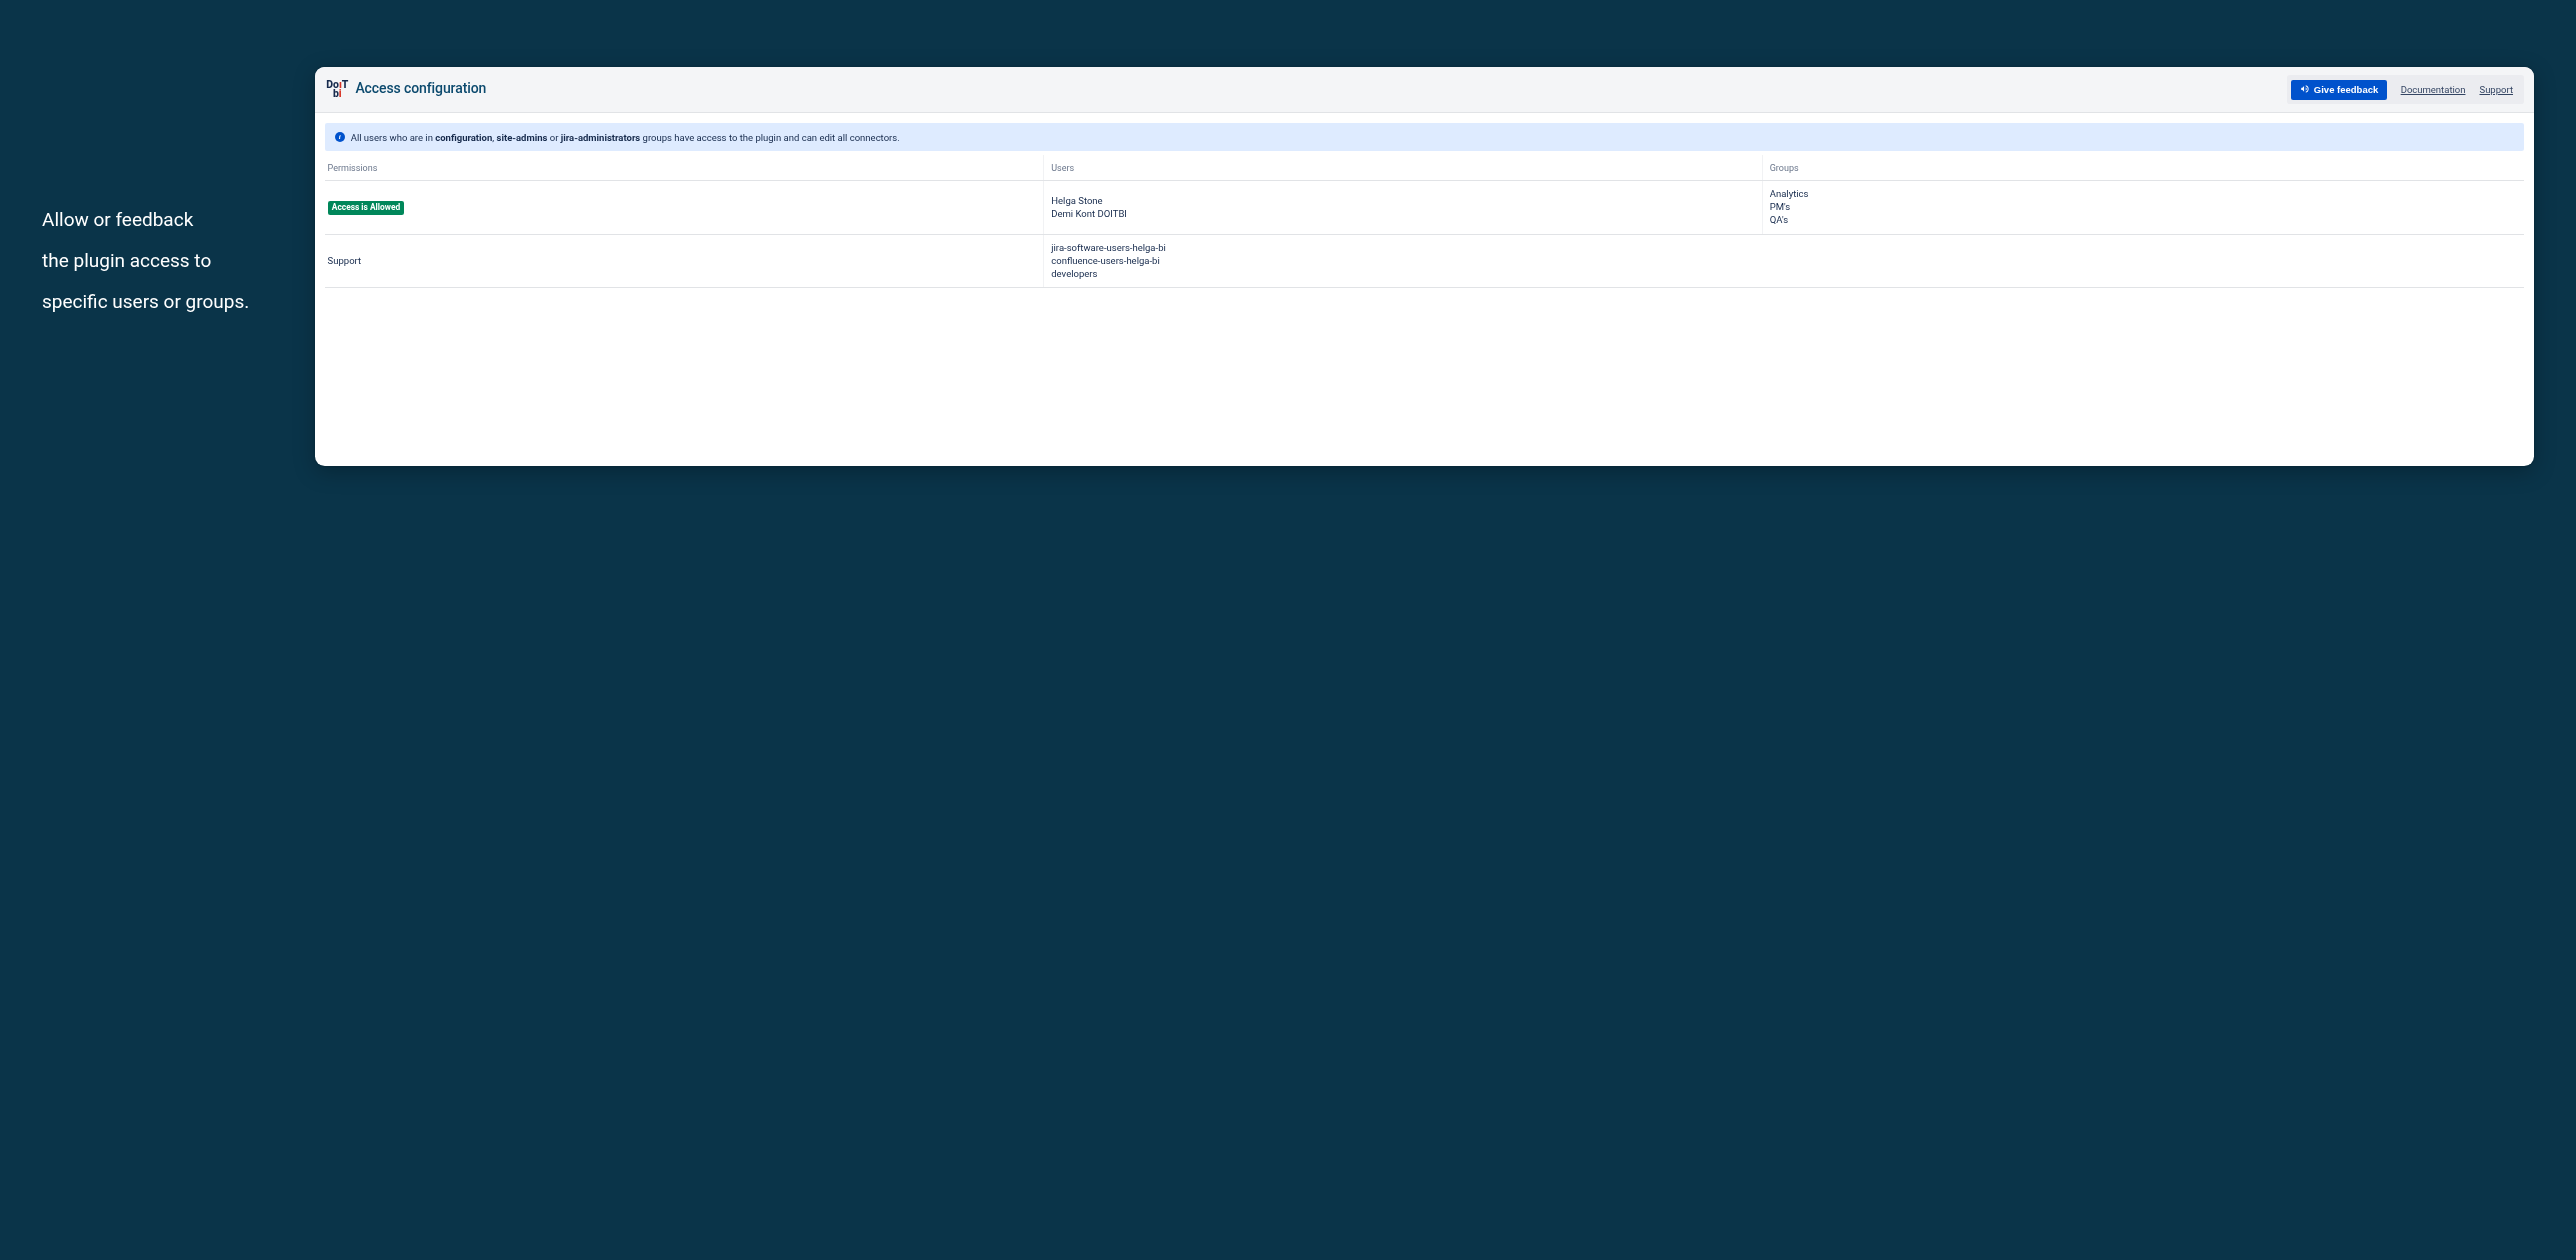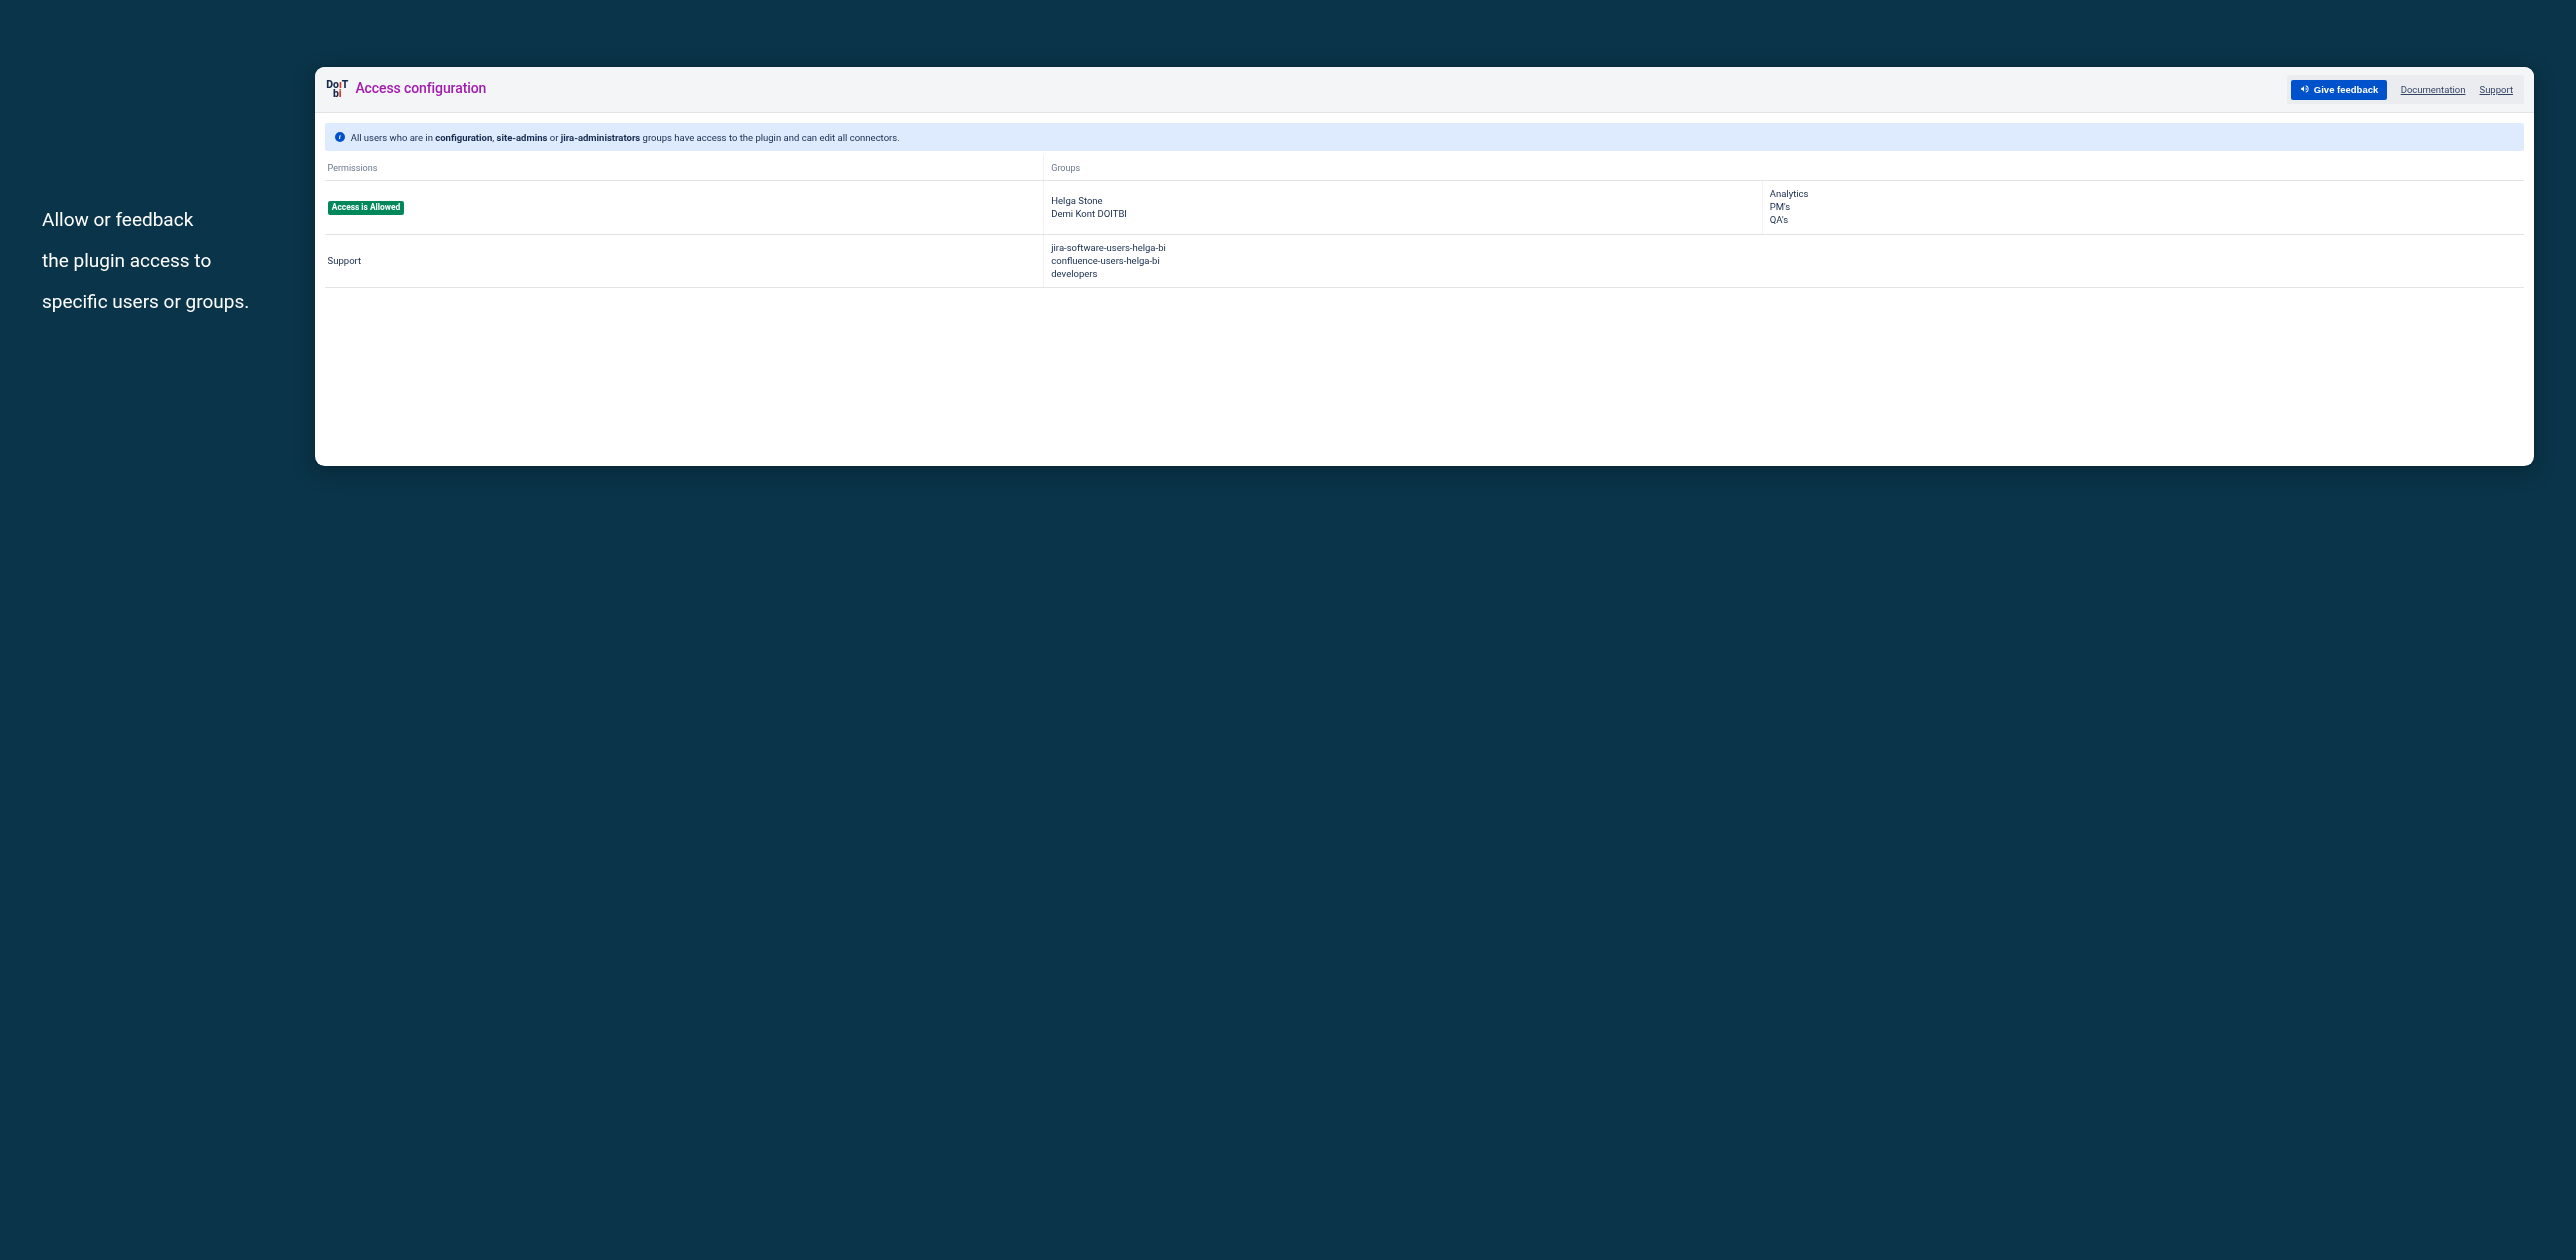--- a/index.html
+++ b/index.html
@@ -55,21 +55,21 @@
       font-weight: 800;
       font-size: 10.5px;
       line-height: 0.95;
       color: #172b4d;
       display: inline-block;
     }
     .logo .red {
       color: #d73527;
     }
     .page-title {
-      color: #a21caf;
+      color: #0c4a6e;
       font-size: 14px;
       font-weight: 500;
       letter-spacing: -0.1px;
     }
     .header-right {
       display: flex;
       align-items: center;
       gap: 14px;
       background: #ebecf0;
       border-radius: 2.8px;
@@ -214,20 +214,21 @@
       <div class="info-banner">
         <span class="info-icon">i</span>
         <span>
           <span>All users who are in </span><strong>configuration</strong><span>, </span><strong>site-admins</strong><span> or </span><strong>jira-administrators</strong><span> groups have access to the plugin and can edit all connectors.</span>
         </span>
       </div>
 
       <div class="table">
         <div class="th-row">
           <div class="th">Permissions</div>
+          <div class="th">Users</div>
           <div class="th">Groups</div>
         </div>
         <div id="table-body">
             <div class="tr">
               <div class="td td-center">
                 <span class="badge allowed">Access is Allowed</span>
               </div>
               <div class="td">
                 <div>Helga Stone</div>
                 <div>Demi Kont DOITBI</div>

